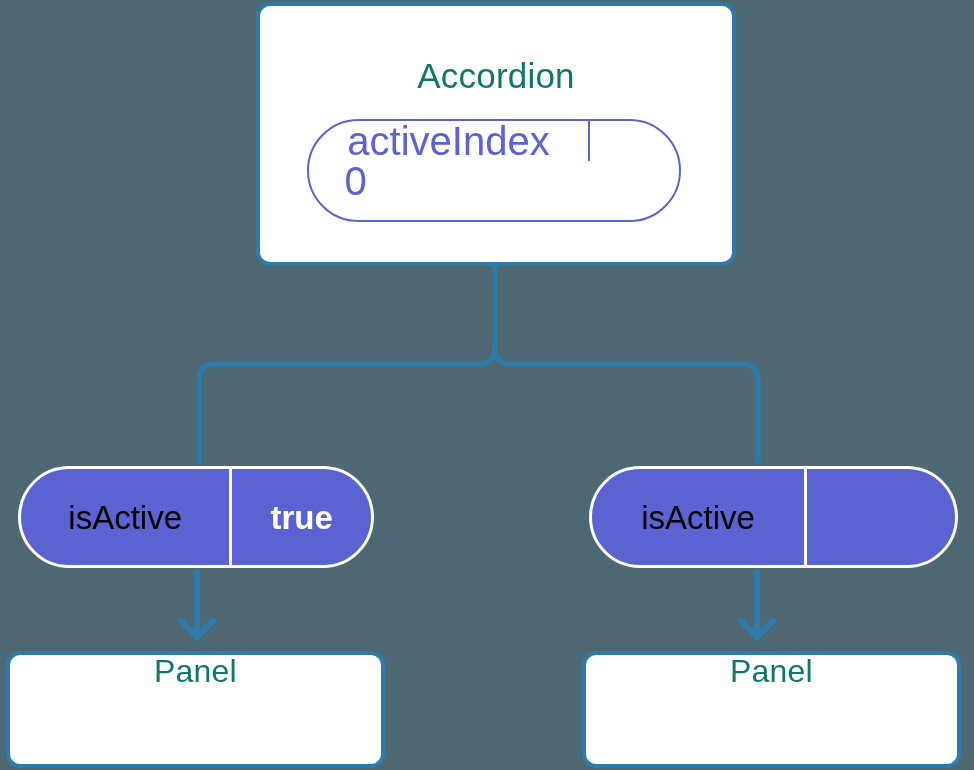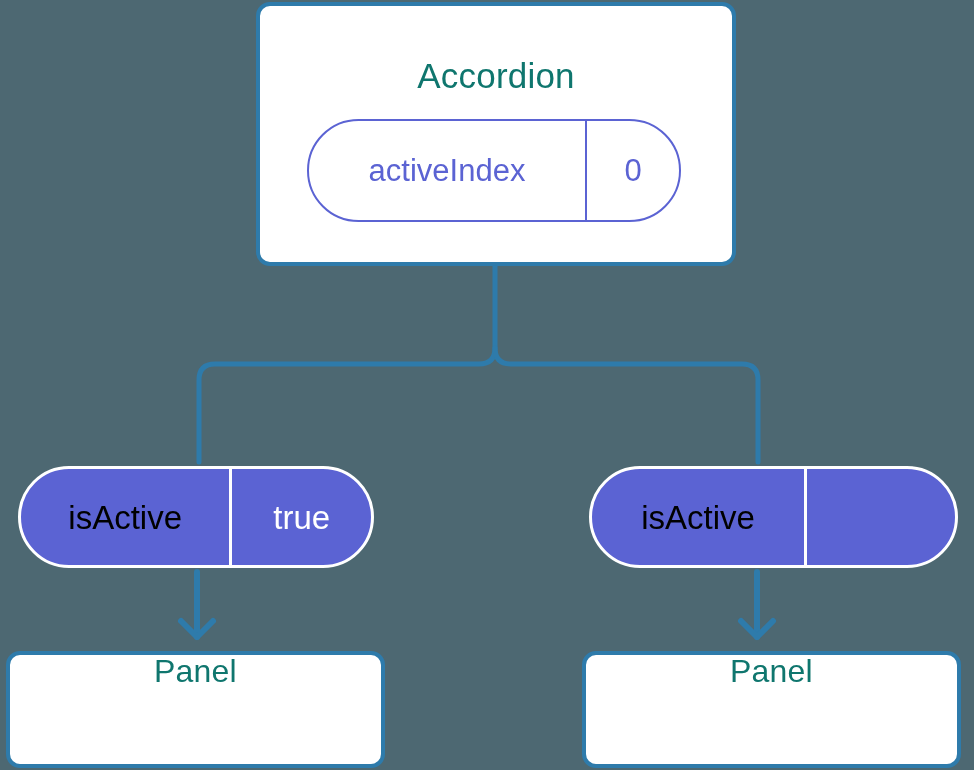--- a/index.html
+++ b/index.html
@@ -108,34 +108,35 @@
     border-right: 3px solid #ffffff;
   }
   .state-pill.filled .pill-val { color: #ffffff; }
 
   
   #pill-active-index {
     left: 307px;
     top: 119px;
     width: 374px;
     height: 103px;
-    font-size: 31px;
+    font-size: 40px;
+    flex-direction: column;
   }
   #pill-active-index .pill-key { width: 281px; }
   #pill-active-index .pill-val { width: 93px; }
 
   #pill-is-active-left {
     left: 18px;
     top: 466px;
     width: 356px;
     height: 102px;
     font-size: 33px;
   }
   #pill-is-active-left .pill-key { width: 215px; }
-  #pill-is-active-left .pill-val { width: 141px; }
+  #pill-is-active-left .pill-val { width: 141px; font-weight: bold; }
 
   #pill-is-active-right {
     left: 589px;
     top: 466px;
     width: 369px;
     height: 102px;
     font-size: 33px;
   }
   #pill-is-active-right .pill-key { width: 215px; }
   #pill-is-active-right .pill-val { width: 154px; }

